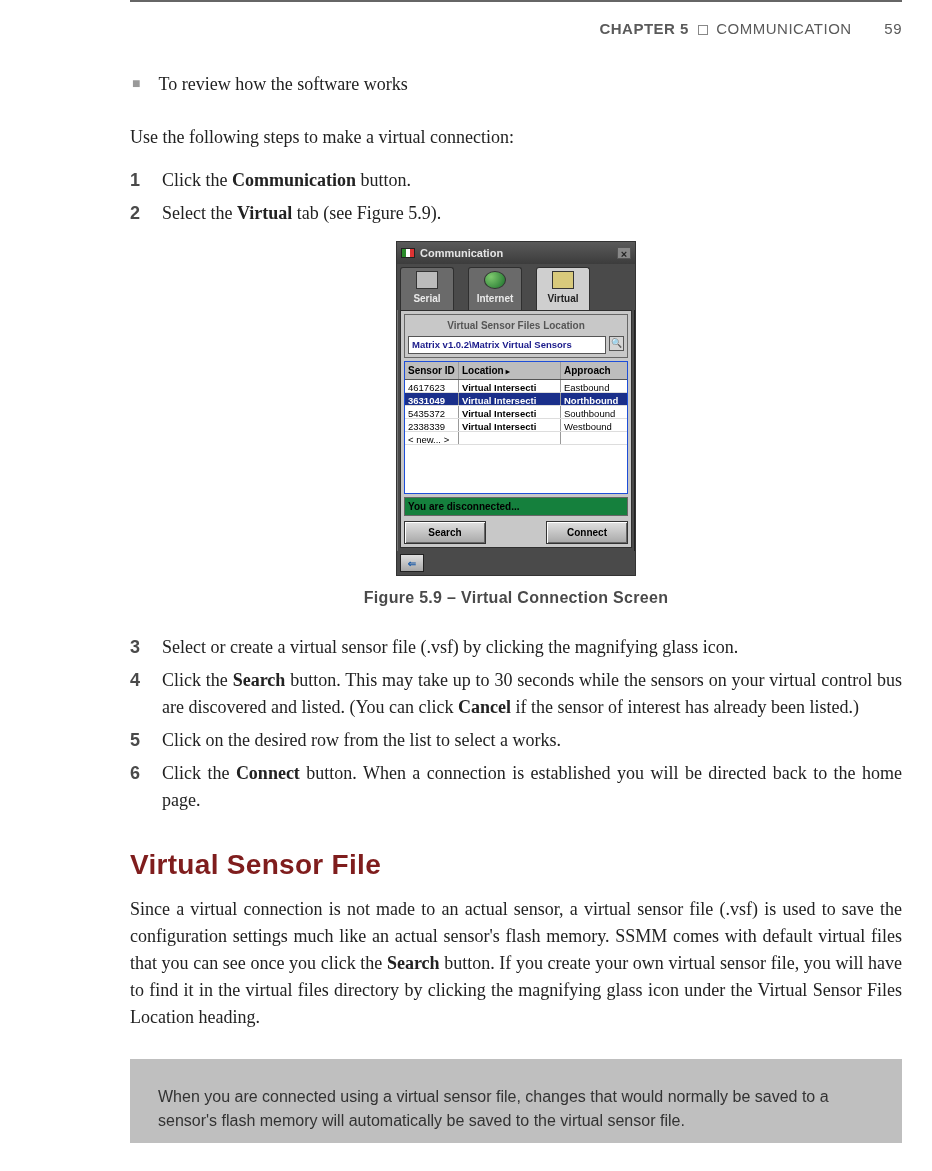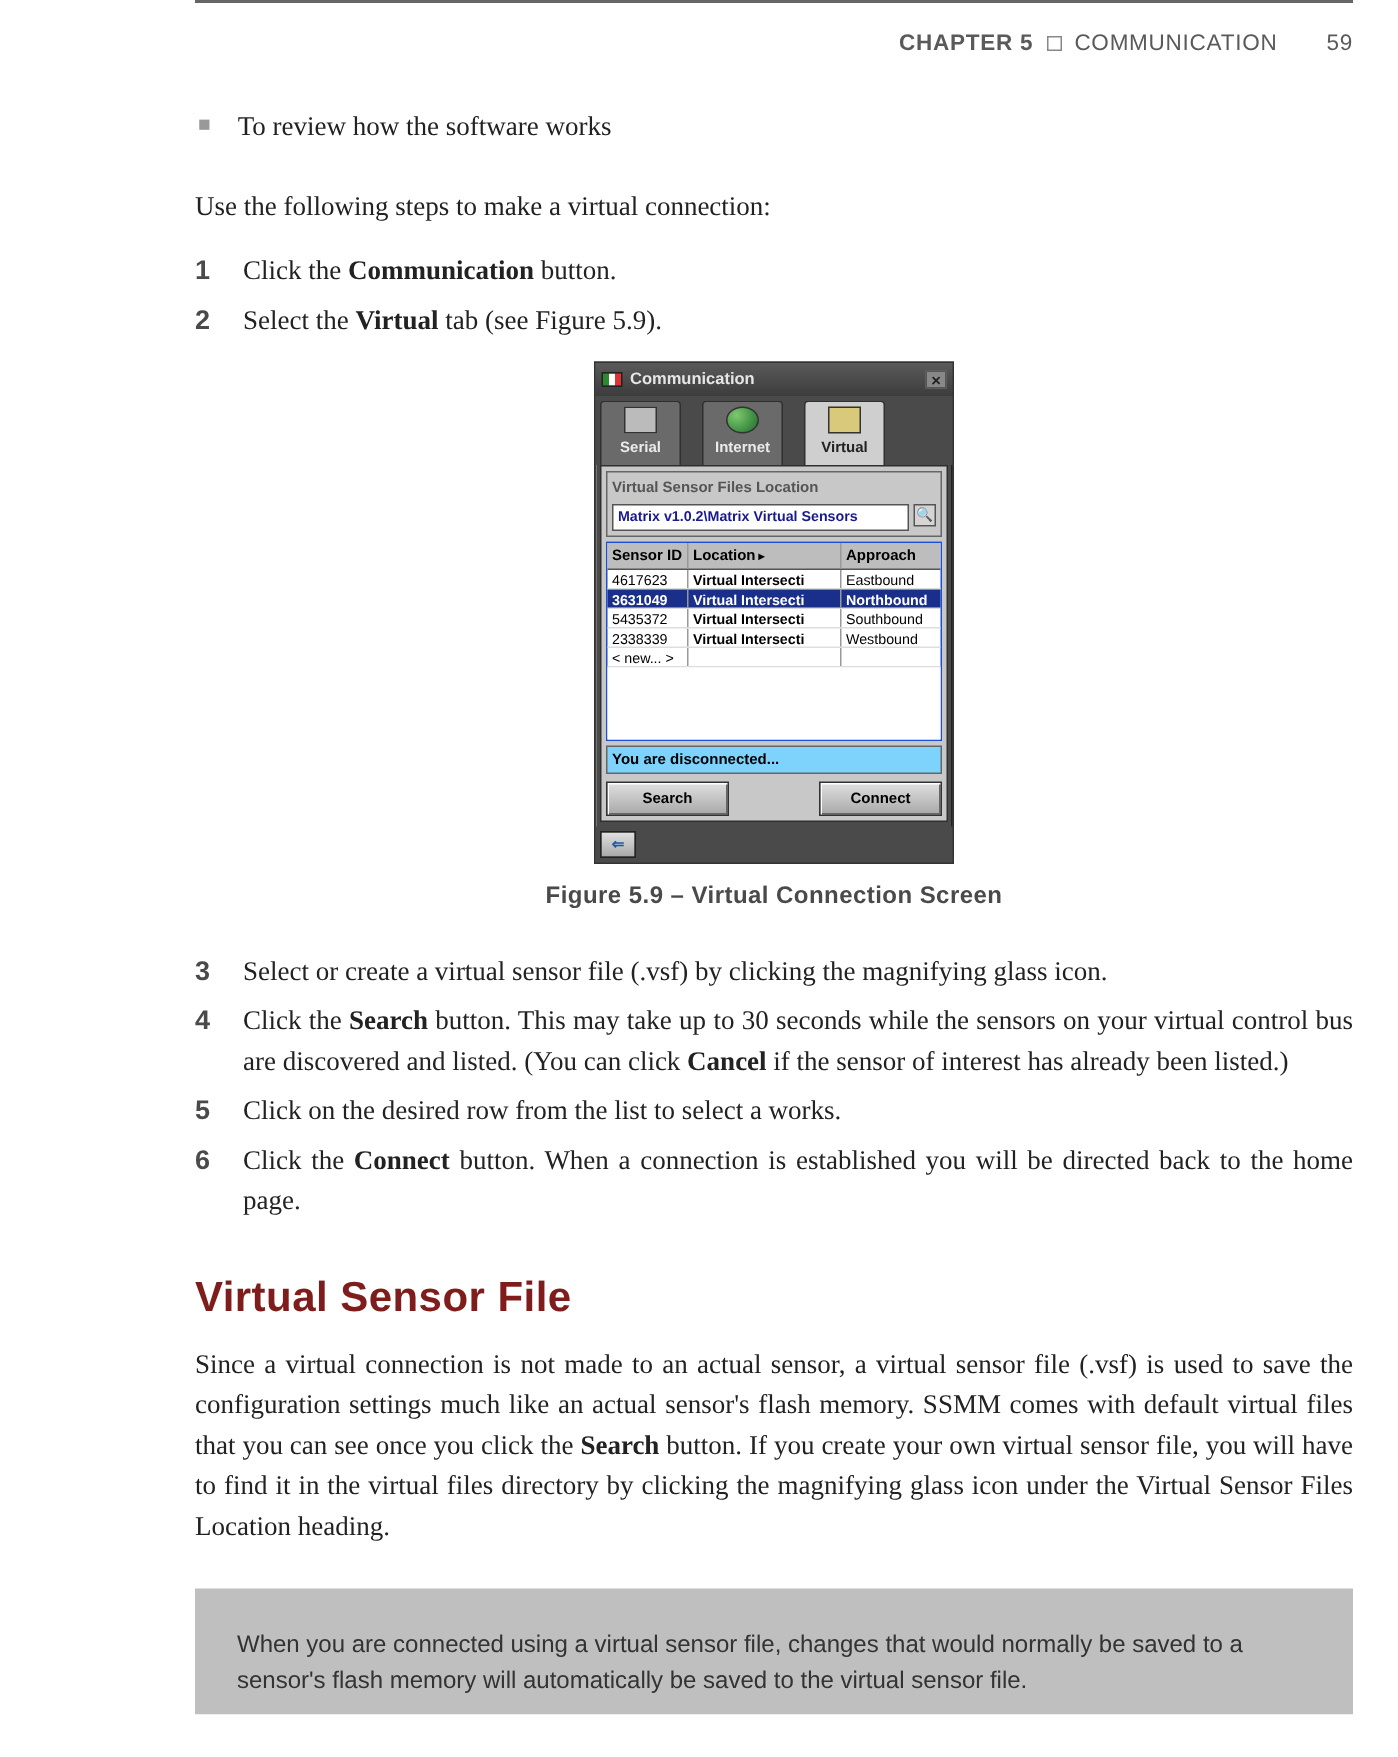--- a/index.html
+++ b/index.html
@@ -96,34 +96,34 @@
       padding: 3px 2px 4px;
       border-radius: 3px 3px 0 0;
       color:#eaeaea; font-weight:700;
     }
     .tab.active { background:#cfcfcf; color:#222; }
     .tab .ticon { display:block; margin: 0 auto 2px; width:22px; height:18px; border:1px solid #333; background:#bbb;}
     .tab .globe { border-radius:50%; background: radial-gradient(circle at 30% 30%, #7ec96e, #1a6e2a); }
     .tab .folder { background:#d8c97b; }
     .tabbody { background:#c8c8c8; padding: 3px; border:1px solid #2f2f2f; margin: 0 3px 3px;}
     .groupbox { border:1px solid #666; padding: 3px; margin-bottom: 3px; background:#c8c8c8;}
-    .group-title { font-weight:700; color:#555; font-size:10px; margin-bottom:3px;}
+    .group-title { font-weight:700; color:#555; font-size:10px; margin-bottom:3px;text-align:center;}
     .path-row { display:flex; gap:3px; }
     .path-input { flex:1; background:#ffffff; border:1px solid #555; padding:1px 3px; font-weight:700; color:#1a1a8a; white-space:nowrap; overflow:hidden; font-size:9.5px;}
     .magnify { width:15px; height:15px; border:1px solid #555; background:#d5d5d5; display:flex; align-items:center; justify-content:center; font-size:9px;}
     .table { background:#fff; border:1px solid #1d4ed8;}
     .thead { display:flex; background:#bdbdbd; border-bottom:1px solid #555; font-weight:700;}
     .thead > div, .trow > div { padding:1px 3px; border-right:1px solid #999; white-space:nowrap; overflow:hidden;}
     .col-id { width:54px;} .col-loc { flex:1;} .col-app { width:66px; border-right:none !important;}
     .thead .arrow { font-size:8px; margin-left:2px;}
     .trow { display:flex; border-bottom:1px solid #ddd; font-size:9.5px; height:13px;}
     .trow.selected { background:#1a2f8a; color:#fff; font-weight:700;}
     .trow .col-loc { font-weight:700;}
     .tspace { height: 48px; background:#fff; }
-    .status-row { margin-top:3px; background:#7dd3fc; border:1px solid #666; padding:1px 3px; font-weight:700;}
+    .status-row { margin-top:3px; background:#15803d; border:1px solid #666; padding:1px 3px; font-weight:700;}
     .btn-row { display:flex; justify-content:space-between; margin-top:5px; gap:6px;}
     .sbtn { background:linear-gradient(#e0e0e0,#a8a8a8); border:1px solid #333; padding:3px 0; font-weight:700; font-size:10px; width:82px; text-align:center; box-shadow: inset 1px 1px 0 #fff, inset -1px -1px 0 #666;}
     .bottom-bar { display:flex; padding:3px; gap:4px; background:#4a4a4a;}
     .bb-btn { width:24px; height:18px; background:linear-gradient(#e0e0e0,#a8a8a8); border:1px solid #222; display:flex; align-items:center; justify-content:center; color:#1a5aa8; font-weight:700;}
   </style>
 </head>
 <body>
 
 <div class="header-bar">
   <span class="bold">CHAPTER 5</span>

